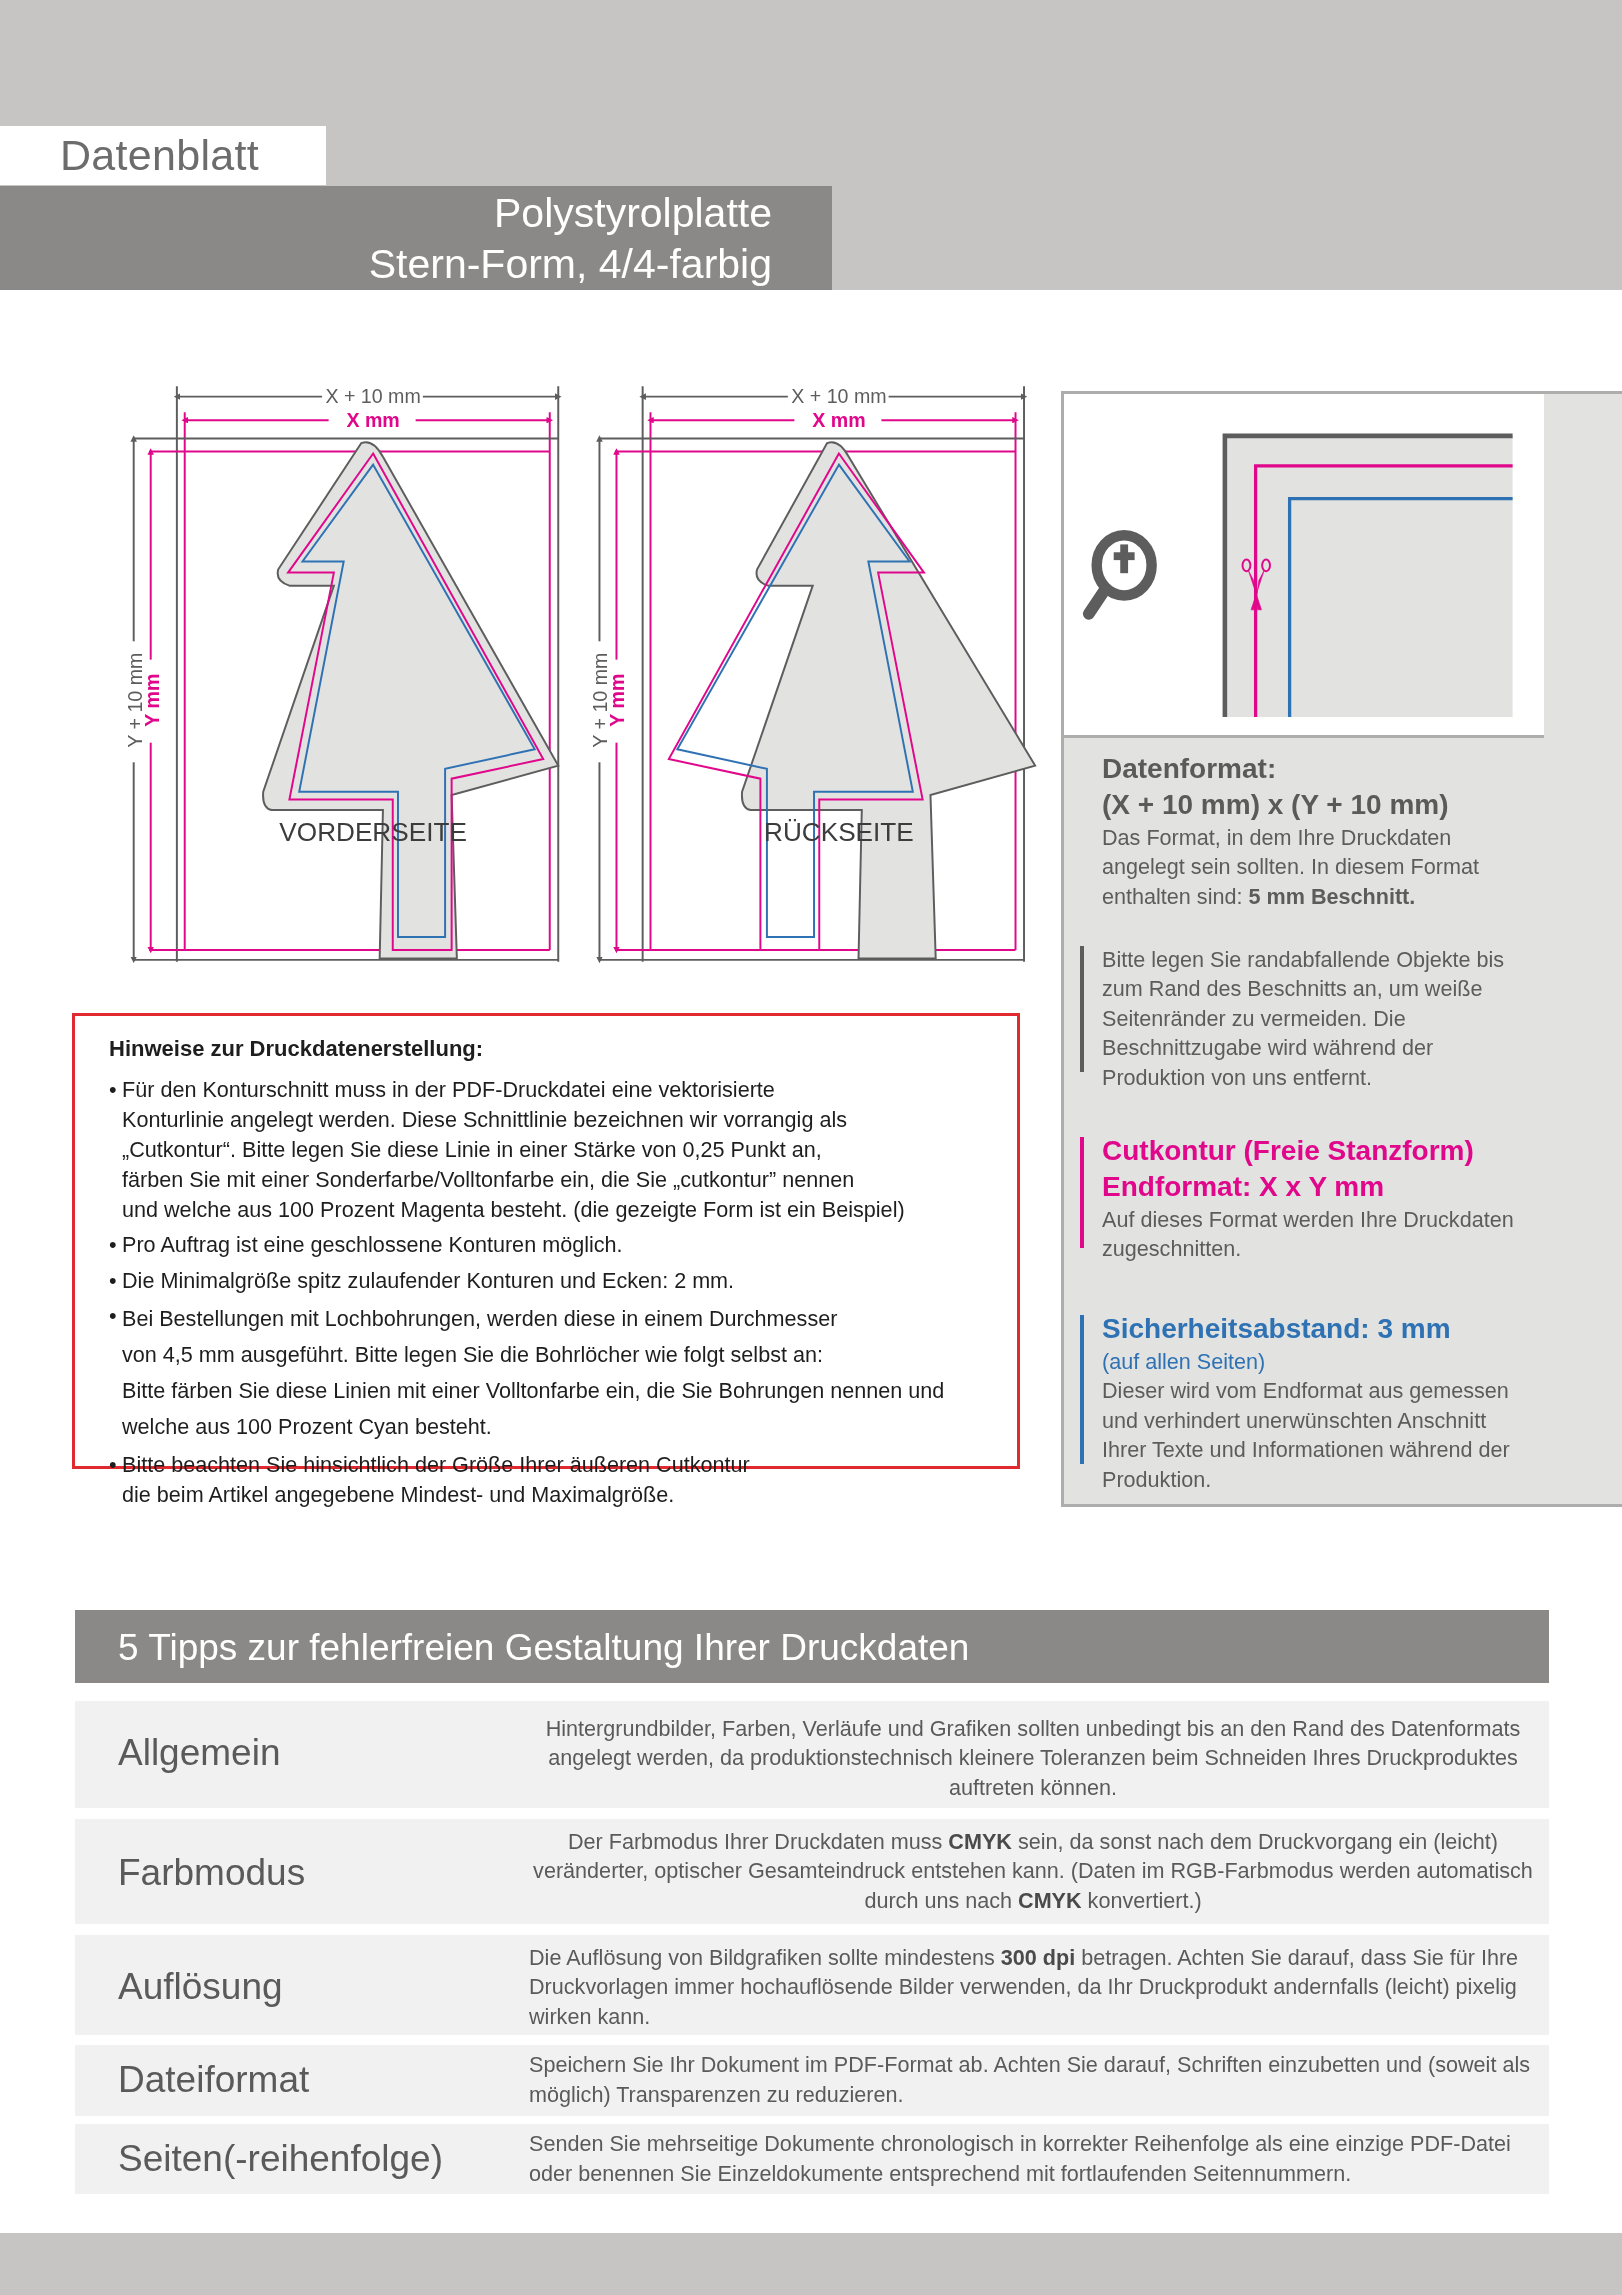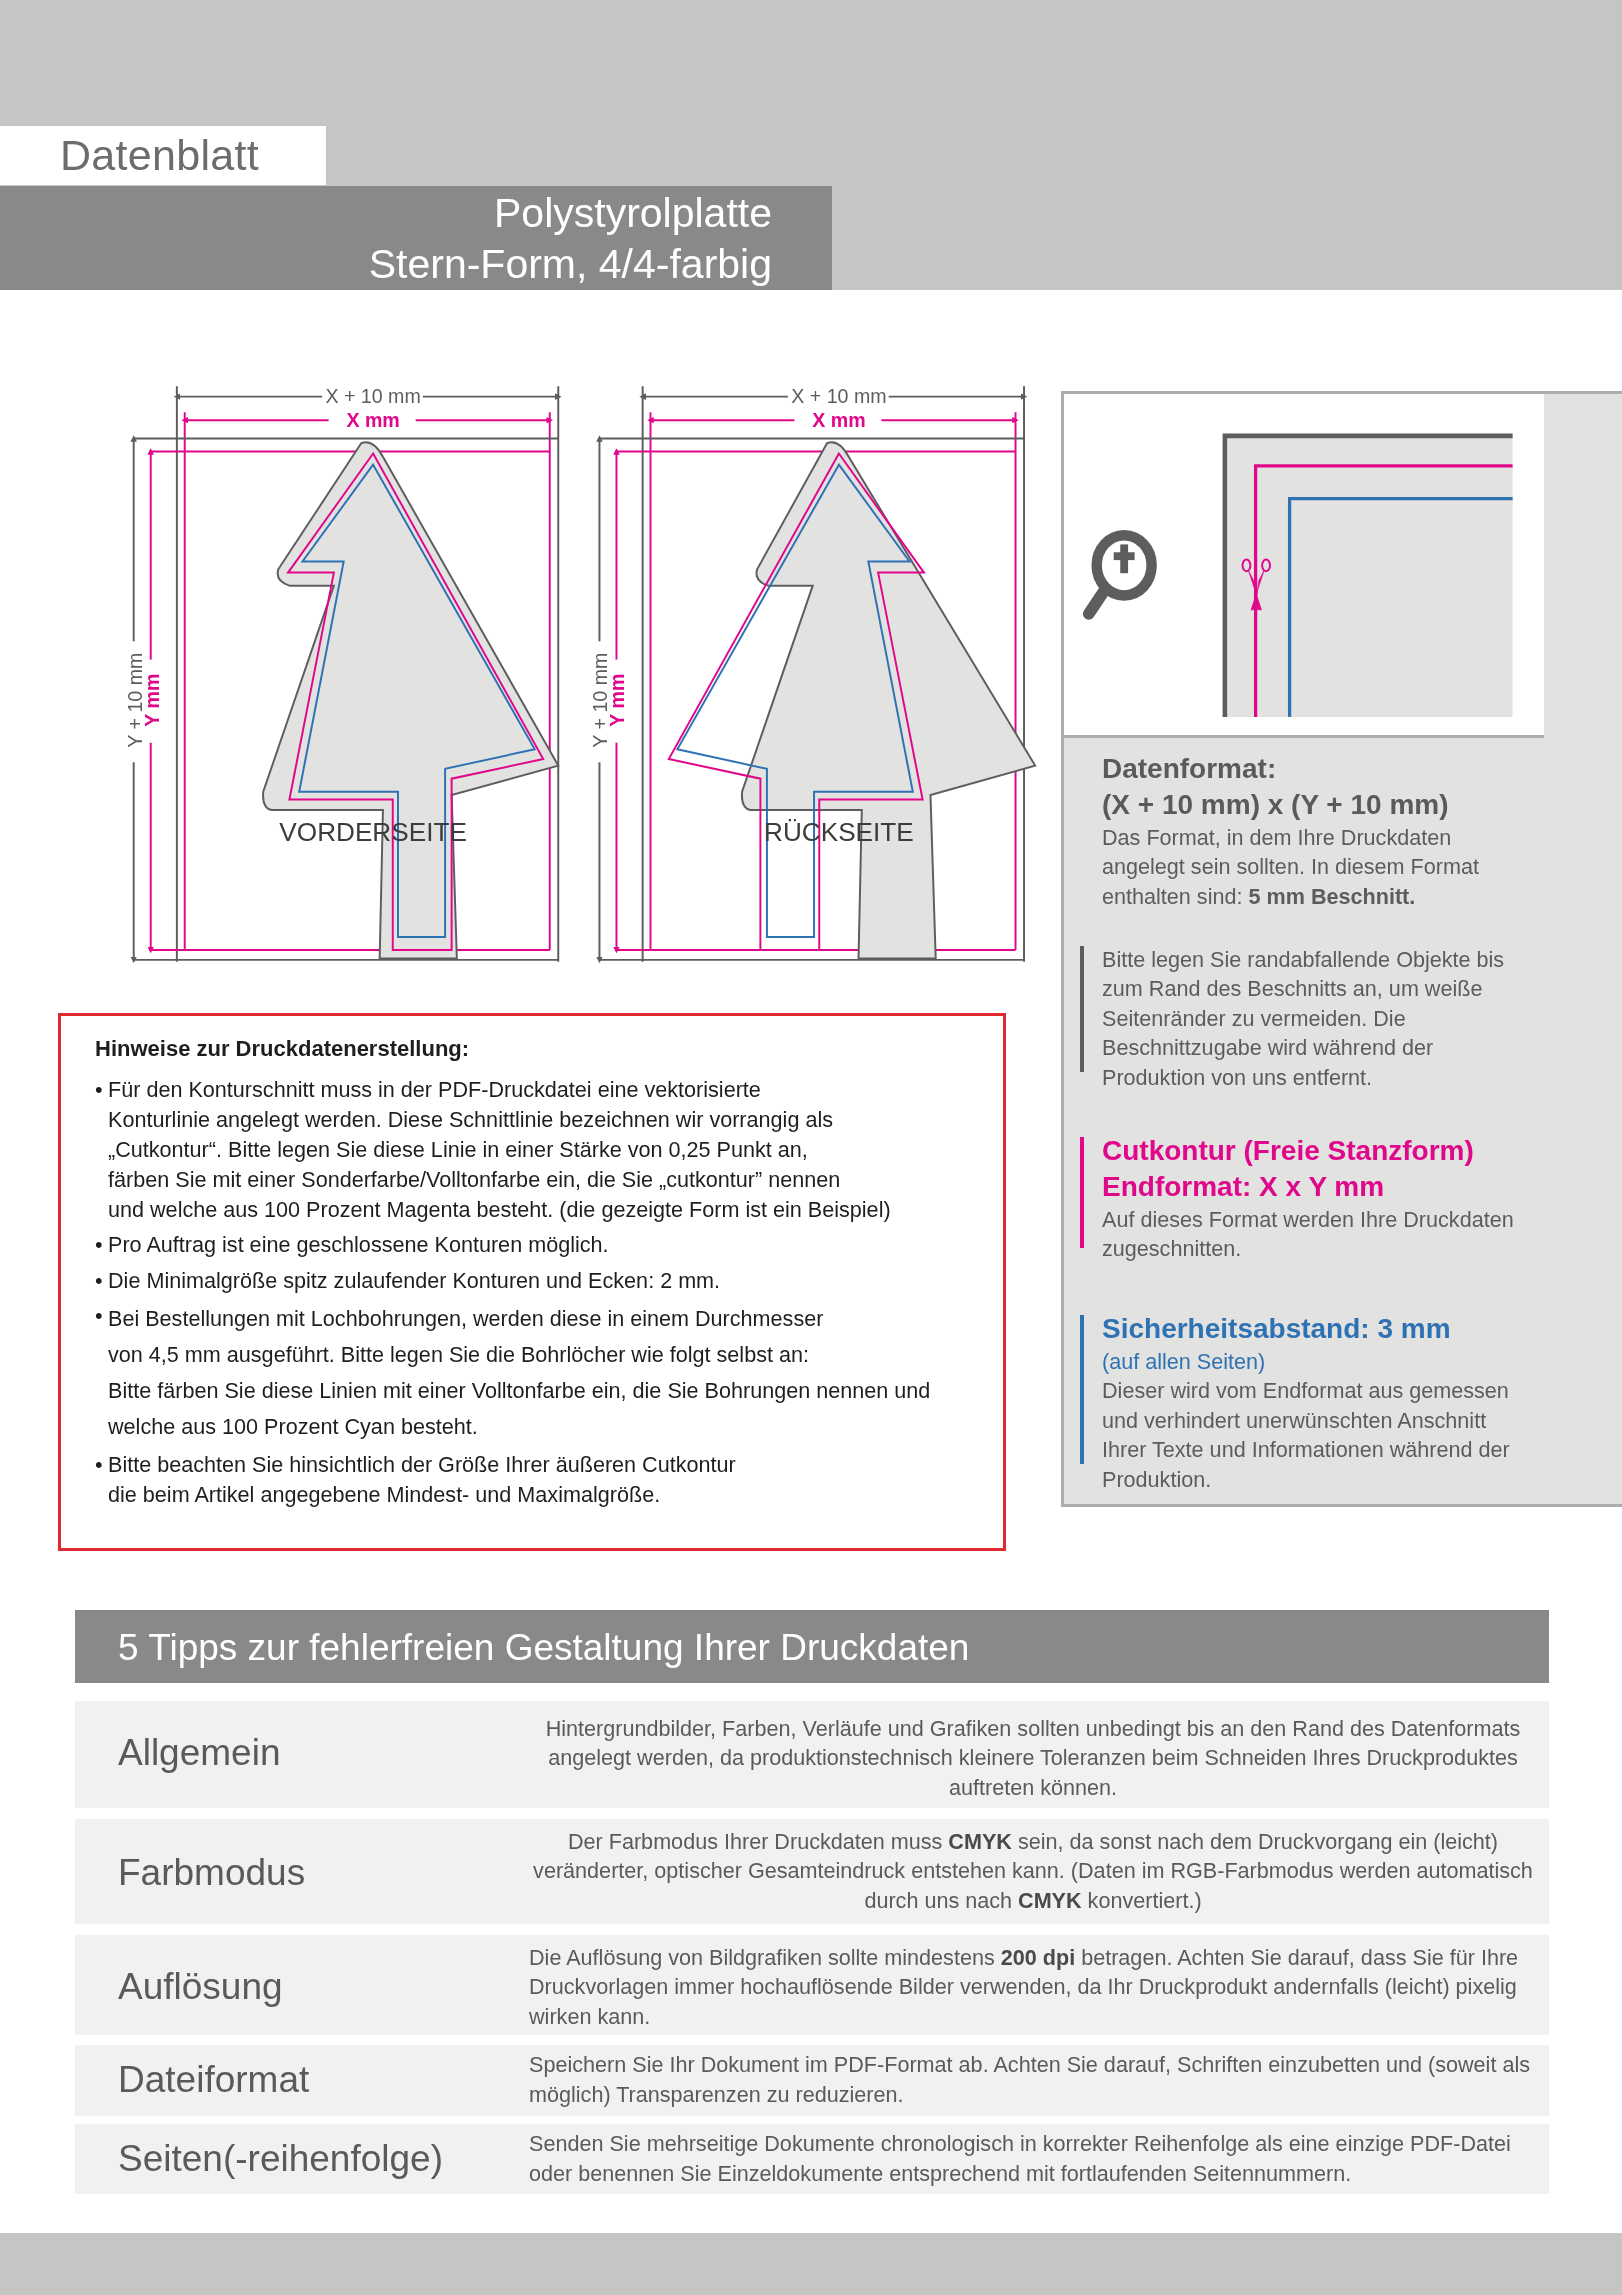--- a/index.html
+++ b/index.html
@@ -25,21 +25,21 @@
   .zoom-top svg { position: absolute; left: 0; top: 0; width: 480px; height: 344px; }
 
   .info { position: absolute; left: 38px; width: 432px; }
   .info h3 { font-size: 28px; font-weight: bold; line-height: 36px; }
   .info p { font-size: 21.6px; line-height: 29.4px; color: #5c5c5c; }
   .info .bar { position: absolute; left: -21.6px; width: 3.3px; }
   .c-gray { color: #5a5a5a; }
   .c-mag { color: #e0078b; }
   .c-blue { color: #2f72b4; }
 
-  .notes-box { position: absolute; left: 58px; top: 1013px; width: 948px; height: 538px; border: 3.3px solid #e02a2f; background: #fff; }
+  .notes-box { position: absolute; left: 72px; top: 1013px; width: 948px; height: 456px; border: 3.3px solid #e02a2f; background: #fff; }
   .notes-title { position: absolute; left: 34px; top: 19.6px; font-size: 22px; font-weight: bold; color: #1e1e1e; }
   .notes-list { position: absolute; left: 34px; top: 54px; width: 903px; list-style: none; }
   .notes-list li { font-size: 21.6px; line-height: 30px; color: #1e1e1e; padding-left: 13px; position: relative; margin-top: 5.2px; }
   .notes-list li::before { content: "•"; position: absolute; left: 0; top: 0; }
   .notes-list li .ln { display: block; }
   .notes-list li.spaced .ln { line-height: 36px; }
 
   .tips-header { position: absolute; left: 75px; top: 1610px; width: 1474px; height: 73px; background: #8a8987; }
   .tips-header span { position: absolute; left: 43px; top: 17px; font-size: 37px; color: #ffffff; }
   .tip-row { position: absolute; left: 75px; width: 1474px; background: #f1f1f1; }
@@ -214,21 +214,21 @@
   <div class="tip-text" style="top:13px;text-align:center;">Hintergrundbilder, Farben, Verläufe und Grafiken sollten unbedingt bis an den Rand des Datenformats angelegt werden, da produktionstechnisch kleinere Toleranzen beim Schneiden Ihres Druckproduktes auftreten können.</div>
 </div>
 
 <div class="tip-row" style="top:1819px;height:105px;">
   <div class="tip-label" style="top:33px;">Farbmodus</div>
   <div class="tip-text" style="top:7.9px;text-align:center;"><span>Der Farbmodus Ihrer Druckdaten muss </span><b>CMYK</b><span> sein, da sonst nach dem Druckvorgang ein (leicht) veränderter, optischer Gesamteindruck entstehen kann. (Daten im RGB-Farbmodus werden automatisch durch uns nach </span><b>CMYK</b><span> konvertiert.)</span></div>
 </div>
 
 <div class="tip-row" style="top:1935px;height:100px;">
   <div class="tip-label" style="top:31px;">Auflösung</div>
-  <div class="tip-text" style="top:7.9px;"><span>Die Auflösung von Bildgrafiken sollte mindestens </span><b>200 dpi</b><span> betragen. Achten Sie darauf, dass Sie für Ihre Druckvorlagen immer hochauflösende Bilder verwenden, da Ihr Druckprodukt andernfalls (leicht) pixelig wirken kann.</span></div>
+  <div class="tip-text" style="top:7.9px;"><span>Die Auflösung von Bildgrafiken sollte mindestens </span><b>300 dpi</b><span> betragen. Achten Sie darauf, dass Sie für Ihre Druckvorlagen immer hochauflösende Bilder verwenden, da Ihr Druckprodukt andernfalls (leicht) pixelig wirken kann.</span></div>
 </div>
 
 <div class="tip-row" style="top:2045px;height:71px;">
   <div class="tip-label" style="top:14.4px;">Dateiformat</div>
   <div class="tip-text" style="top:5.2px;">Speichern Sie Ihr Dokument im PDF-Format ab. Achten Sie darauf, Schriften einzubetten und (soweit als möglich) Transparenzen zu reduzieren.</div>
 </div>
 
 <div class="tip-row" style="top:2124px;height:70px;">
   <div class="tip-label" style="top:14.4px;">Seiten(-reihenfolge)</div>
   <div class="tip-text" style="top:5.2px;">Senden Sie mehrseitige Dokumente chronologisch in korrekter Reihenfolge als eine einzige PDF-Datei oder benennen Sie Einzeldokumente entsprechend mit fortlaufenden Seitennummern.</div>

